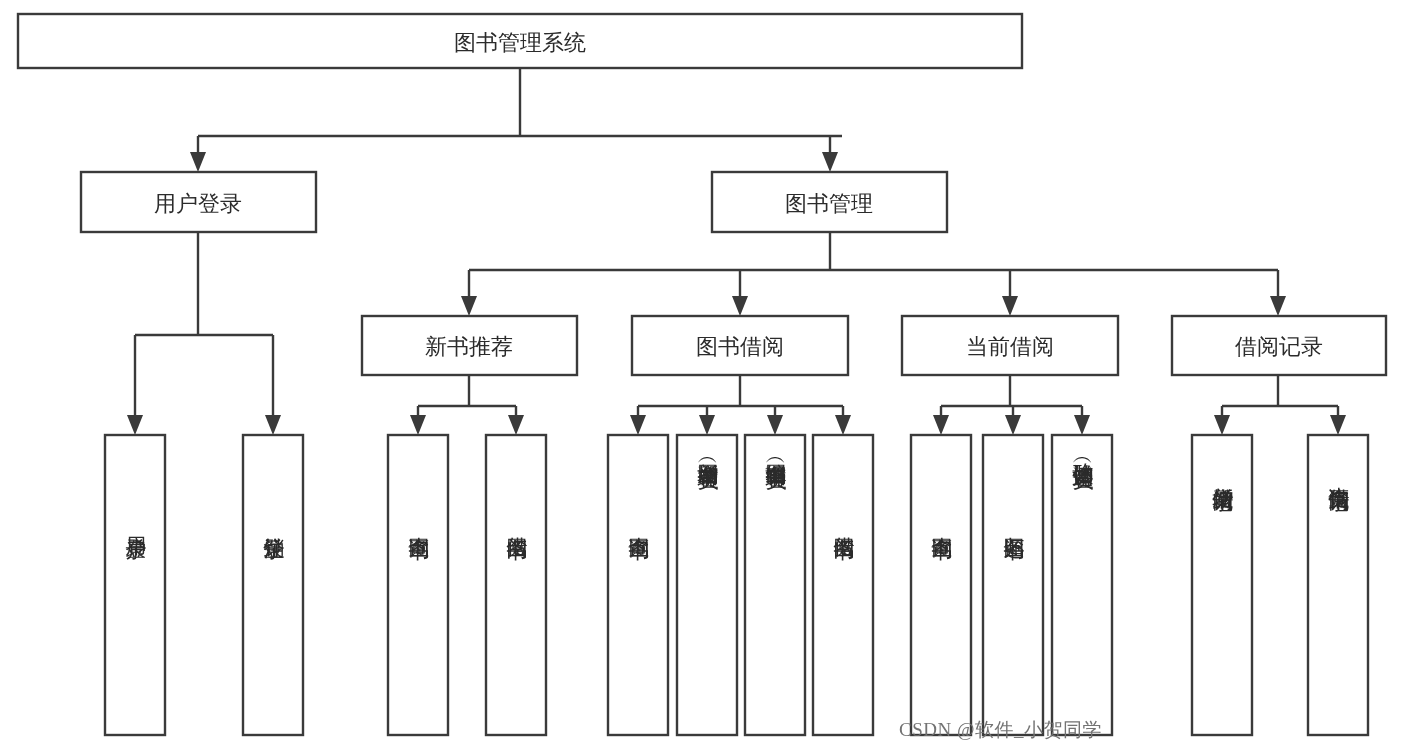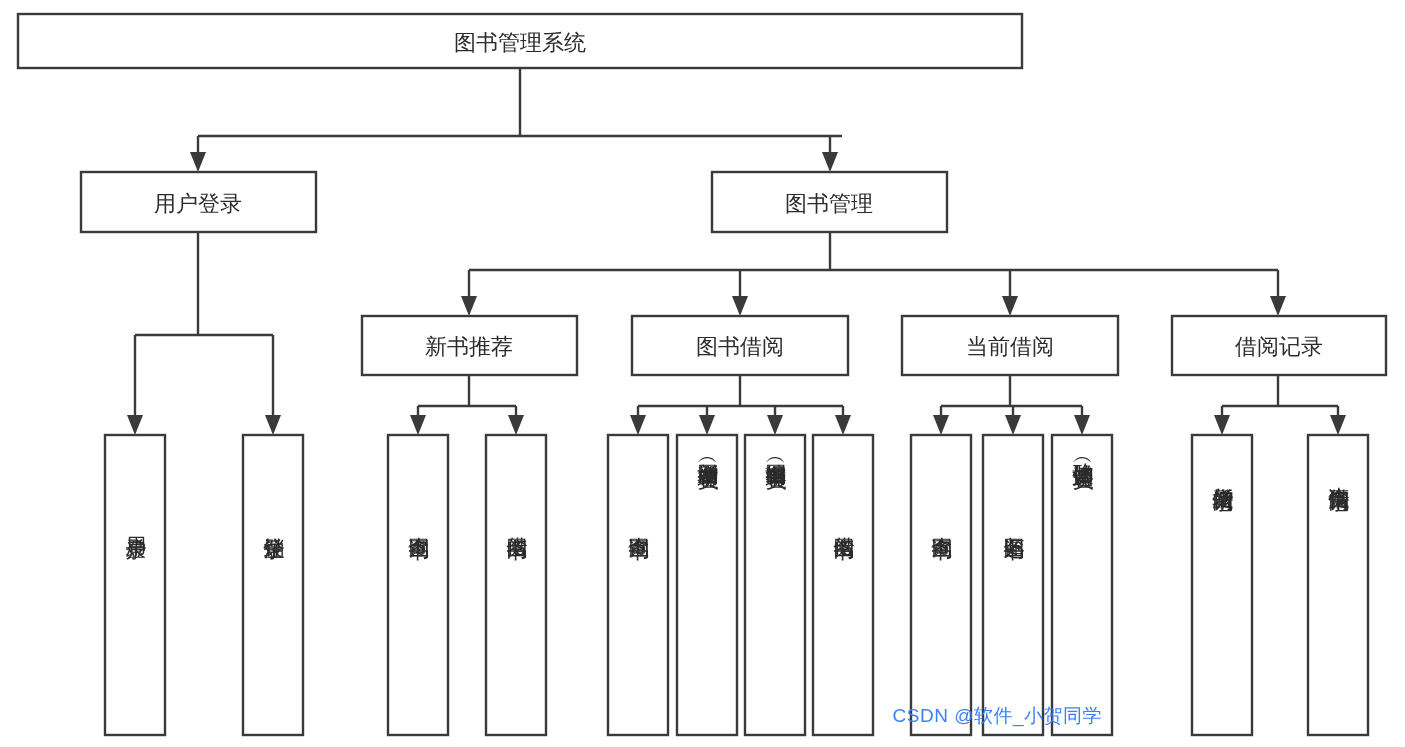--- a/index.html
+++ b/index.html
@@ -59,24 +59,24 @@
     line-height: 1.04;
     letter-spacing: 1px;
     color: #2b2b2b;
     white-space: nowrap;
     transform: translateX(-50%);
     text-align: center;
   }
   .watermark {
     position: absolute;
     right: 12px;
-    bottom: 18px;
-    font-family: Liberation Sans, sans-serif;
+    bottom: 4px;
+    font-family: Liberation Serif, serif;
     font-size: 19px;
-    color: #3b82f6;
+    color: #737373;
     letter-spacing: 0.5px;
     white-space: nowrap;
     pointer-events: none;
   }
 </style>
 </head>
 <body>
 
 <div id="diagram-root">
 

